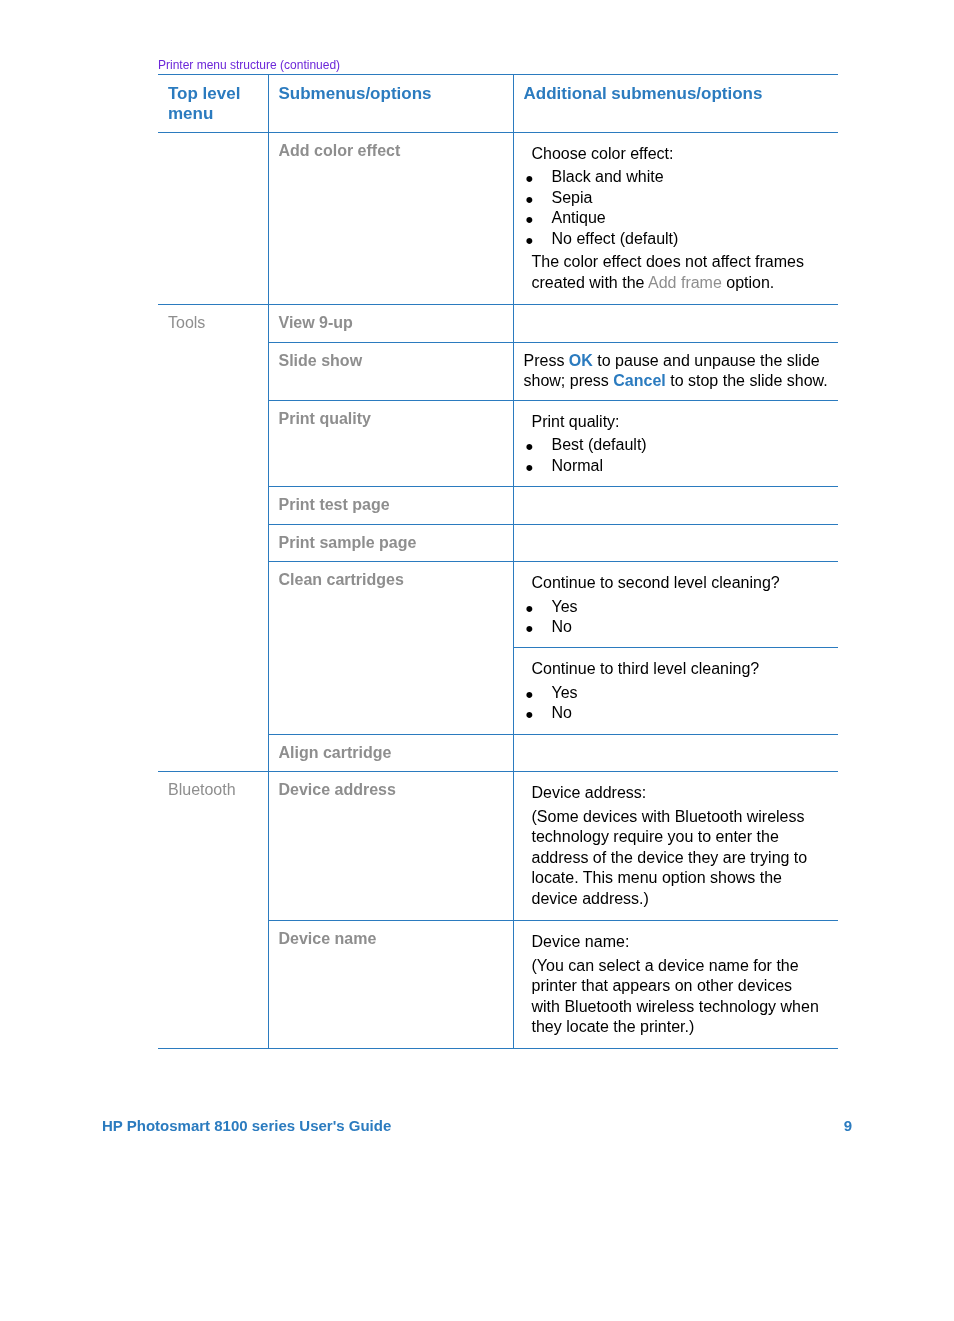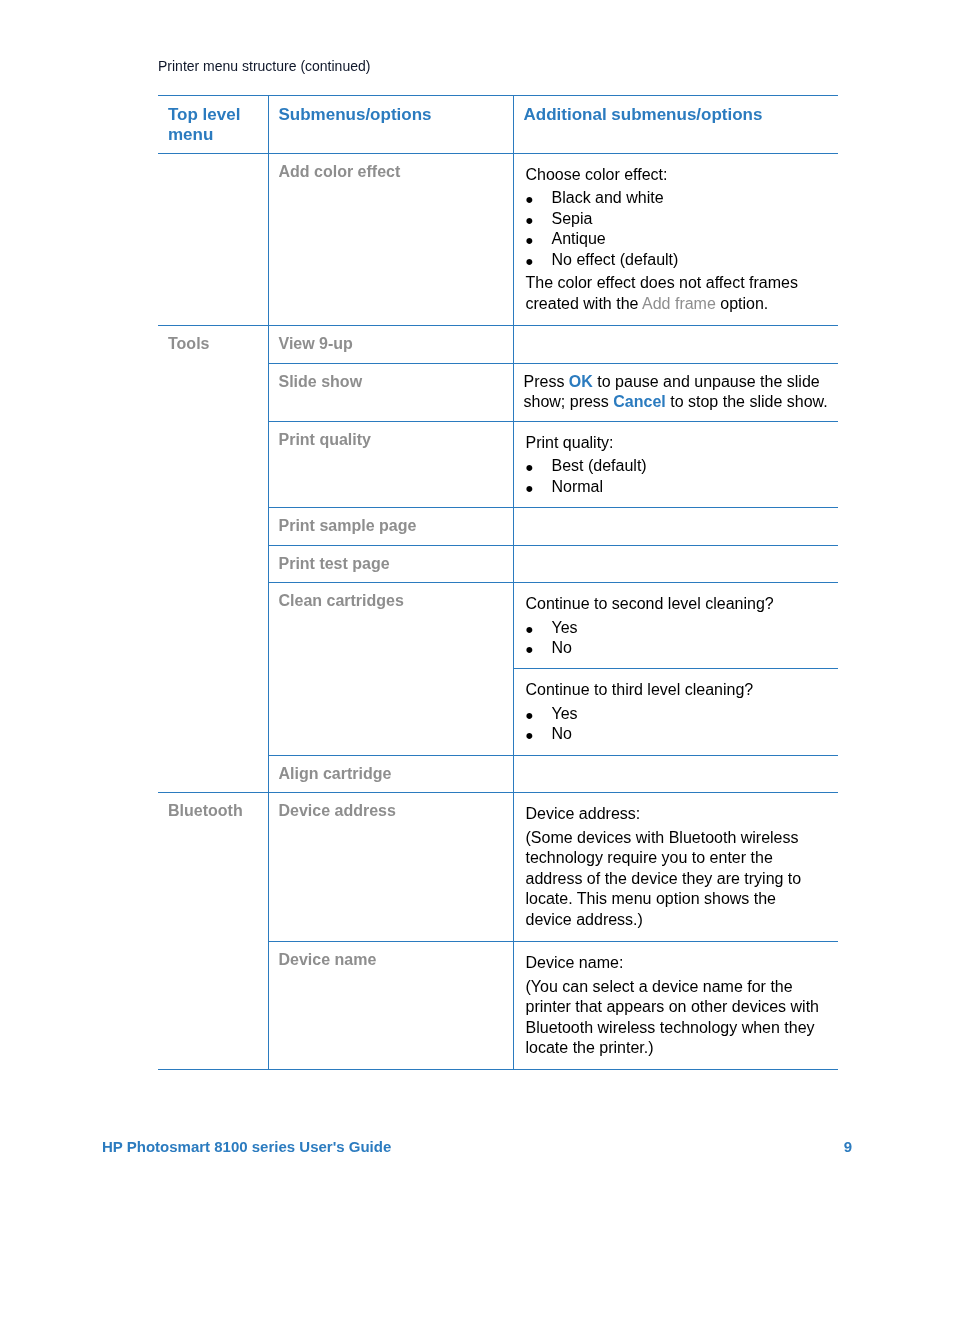--- a/index.html
+++ b/index.html
@@ -9,23 +9,23 @@
     }
     body {
       font-family: Arial, Helvetica, sans-serif;
       font-size: 16px;
       color: #000;
       background: #fff;
       padding: 58px 100px 40px 100px;
       width: 954px;
     }
     .table-caption {
-      color: #0f172a;
-      font-size: 14px;
-      margin-bottom: 21px;
+      color: #6d28d9;
+      font-size: 12px;
+      margin-bottom: 2px;
       margin-left: 58px;
     }
     table {
       border-collapse: collapse;
       width: 680px;
       margin-left: 58px;
       table-layout: fixed;
     }
     table col.col1 { width: 110px; }
     table col.col2 { width: 245px; }
@@ -46,21 +46,21 @@
     }
     td {
       padding: 8px 10px 8px 10px;
       vertical-align: top;
       font-size: 16px;
       line-height: 1.28;
       border-bottom: 1px solid #2b7bbf;
     }
     td.col1 {
       color: #8e8e8e;
-      font-weight: bold;
+      font-weight: normal;
     }
     td.col2 {
       border-left: 1.5px solid #2b7bbf;
       color: #8e8e8e;
       font-weight: bold;
     }
     td.col3 {
       border-left: 1.5px solid #2b7bbf;
       color: #000;
     }
@@ -82,21 +82,21 @@
     }
     ul.bullets li::before {
       content: '•';
       position: absolute;
       left: 2px;
       top: -2px;
       font-size: 22px;
       color: #000;
     }
     .p-block {
-      margin: 3px 2px;
+      margin: 3px 8px;
     }
     span.bold-hl {
       font-weight: bold;
       color: #2b7bbf;
     }
     span.bold-gray {
       font-weight: normal;
       color: #8e8e8e;
     }
     .footer {
@@ -166,27 +166,27 @@
         <div class="p-block">Print quality:</div>
         <ul class="bullets">
           <li>Best (default)</li>
           <li>Normal</li>
         </ul>
       </td>
     </tr>
 
     <tr>
       <td class="col1 no-bottom"></td>
+      <td class="col2">Print test page</td>
+      <td class="col3"></td>
+    </tr>
+
+    <tr>
+      <td class="col1 no-bottom"></td>
       <td class="col2">Print sample page</td>
-      <td class="col3"></td>
-    </tr>
-
-    <tr>
-      <td class="col1 no-bottom"></td>
-      <td class="col2">Print test page</td>
       <td class="col3"></td>
     </tr>
 
     <tr>
       <td class="col1 no-bottom"></td>
       <td class="col2 no-bottom">Clean cartridges</td>
       <td class="col3">
         <div class="p-block">Continue to second level cleaning?</div>
         <ul class="bullets">
           <li>Yes</li>

